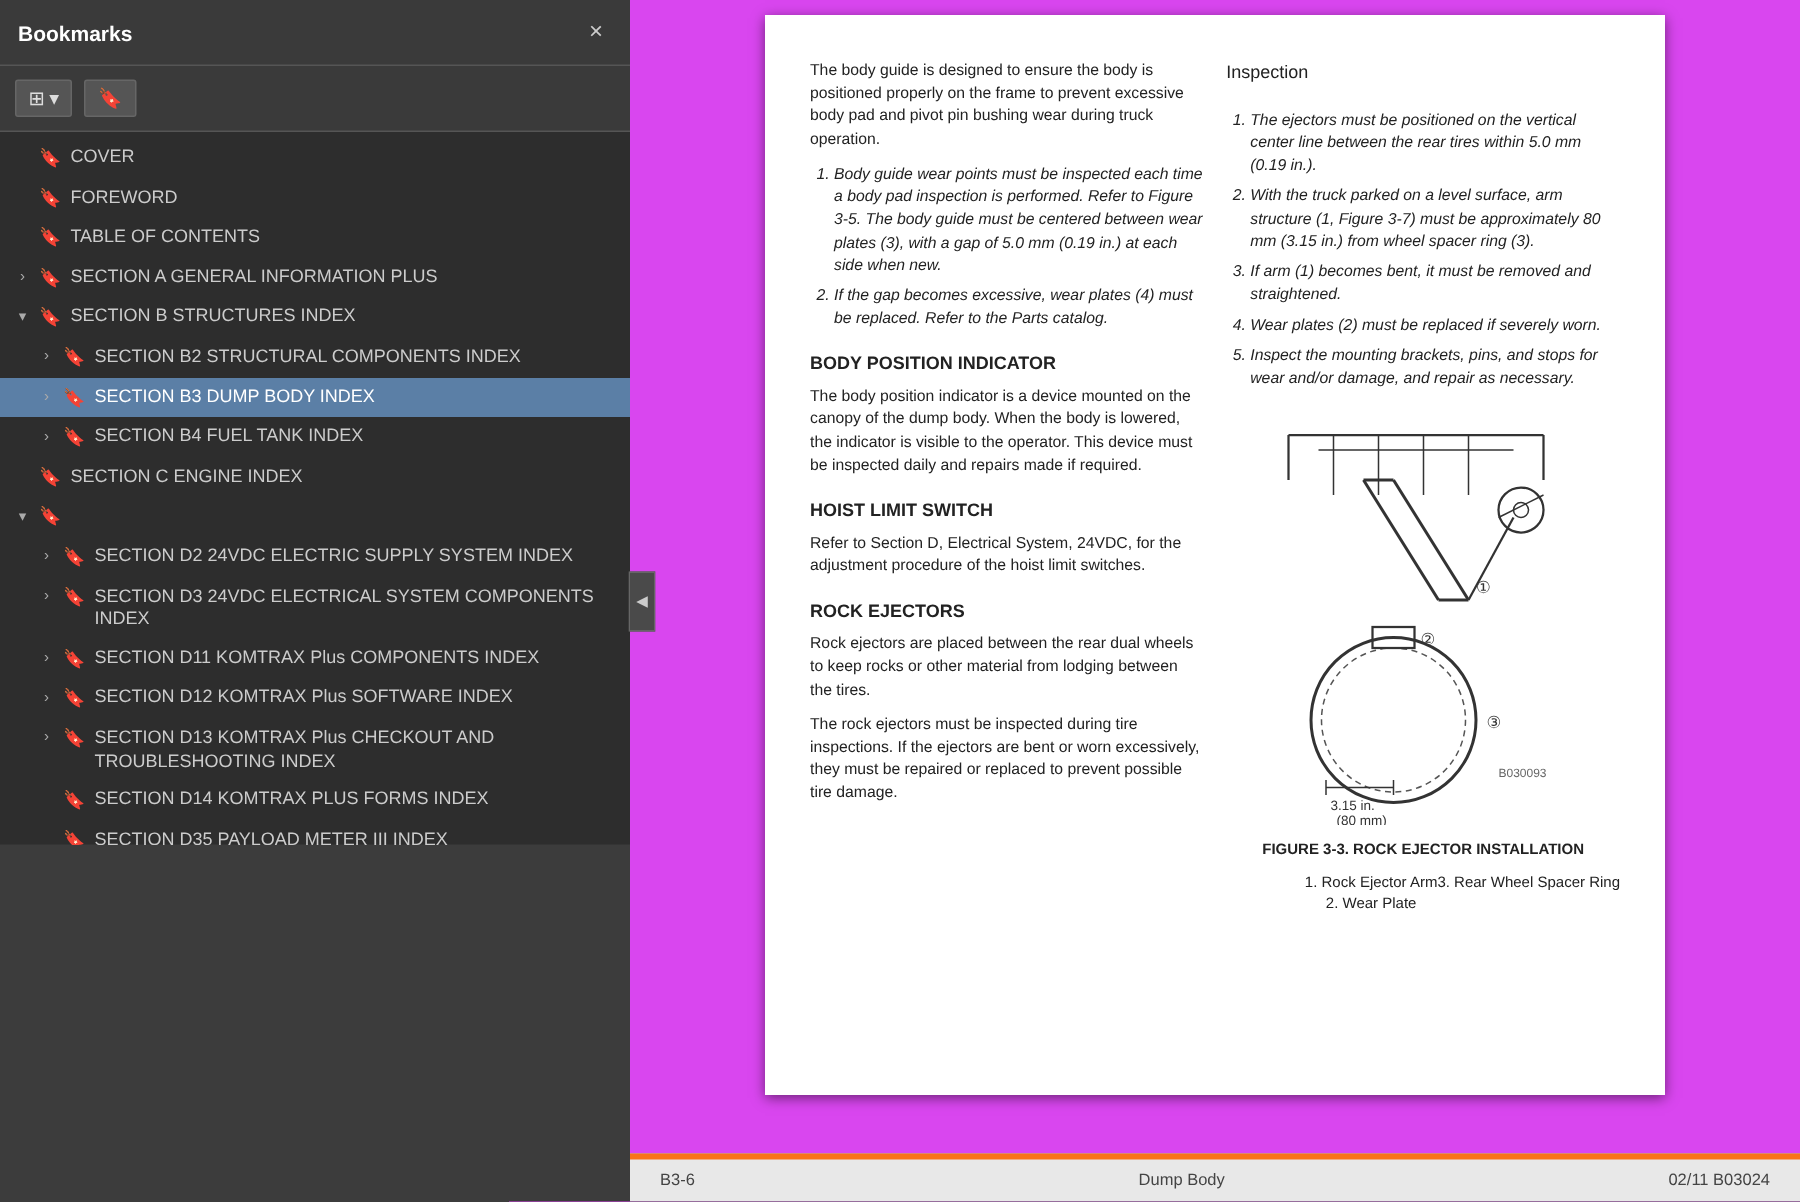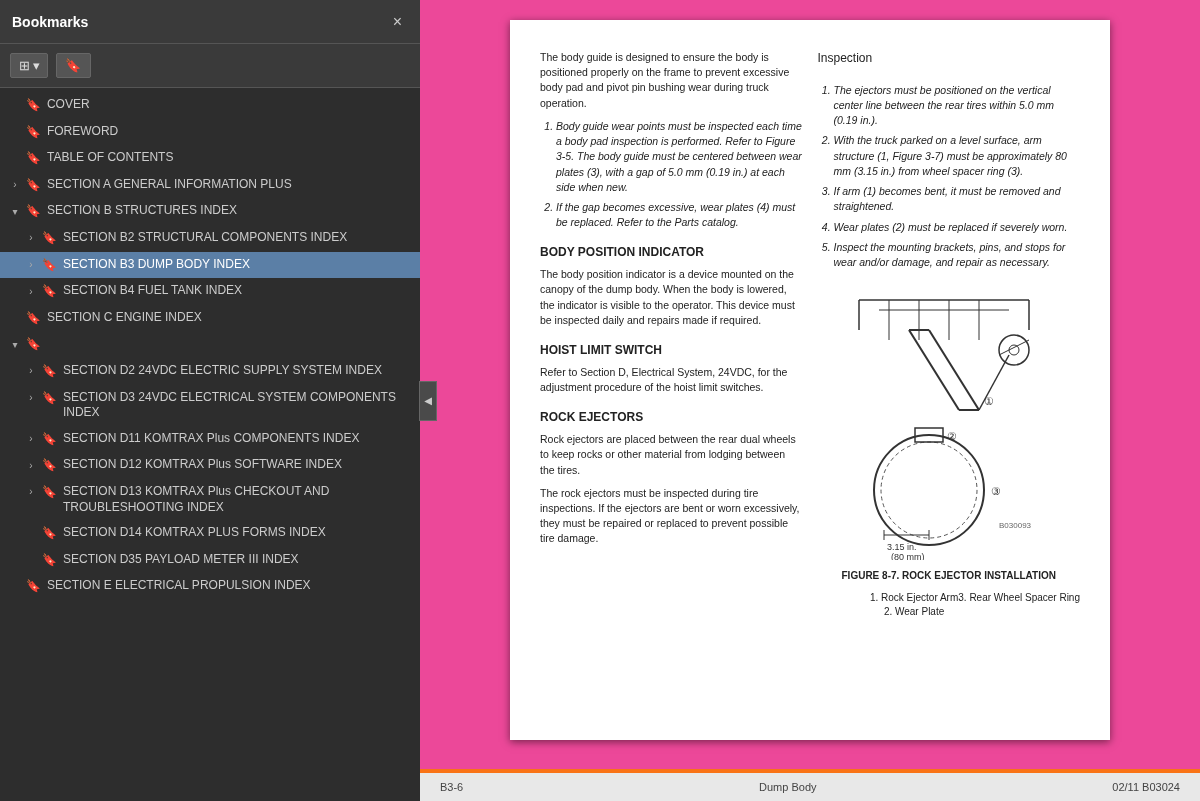--- a/index.html
+++ b/index.html
@@ -6,21 +6,21 @@
     body { width: 1200px; height: 801px; display: flex; font-family: Arial, sans-serif; overflow: hidden; background: #3c3c3c; }
 
     
     #sidebar {
       width: 420px;
       min-width: 420px;
       background: #2d2d2d;
       color: #ddd;
       display: flex;
       flex-direction: column;
-      height: 801px;
+      height: 563px;
       overflow: hidden;
       justify-content: space-between;
     }
 
     #sidebar-header {
       background: #3a3a3a;
       padding: 8px 12px;
       display: flex;
       align-items: center;
       justify-content: space-between;
@@ -149,25 +149,25 @@
       display: flex;
       align-items: center;
       justify-content: center;
       font-size: 10px;
       z-index: 10;
     }
 
     #page-container {
       flex: 1;
       overflow: auto;
-      background: #ec4899;
+      background: #d946ef;
       display: flex;
       justify-content: center;
       align-items: flex-start;
-      padding: 20px;
+      padding: 10px;
     }
 
     #document-page {
       background: #fff;
       width: 600px;
       min-height: 720px;
       padding: 30px 30px 20px 30px;
       box-shadow: 0 2px 8px rgba(0,0,0,0.5);
       font-size: 11px;
       color: #222;
@@ -424,21 +424,21 @@
               <line x1="170" y1="75" x2="200" y2="60" stroke="#333" stroke-width="1"></line>
 
               <line x1="55" y1="255" x2="100" y2="255" stroke="#333" stroke-width="1"></line>
               <line x1="55" y1="250" x2="55" y2="260" stroke="#333" stroke-width="1"></line>
               <line x1="100" y1="250" x2="100" y2="260" stroke="#333" stroke-width="1"></line>
               <text x="58" y="270" font-size="9" fill="#333">3.15 in.</text>
               <text x="62" y="280" font-size="9" fill="#333">(80 mm)</text>
 
               <text x="170" y="248" font-size="8" fill="#666">B030093</text>
             </svg>
-            <div class="doc-figure-caption">FIGURE 8-7. ROCK EJECTOR INSTALLATION</div>
+            <div class="doc-figure-caption">FIGURE 3-3. ROCK EJECTOR INSTALLATION</div>
             <div class="doc-figure-labels">
               <div>
                 <div>1. Rock Ejector Arm</div>
                 <div>2. Wear Plate</div>
               </div>
               <div>
                 <div>3. Rear Wheel Spacer Ring</div>
               </div>
             </div>
           </div>

